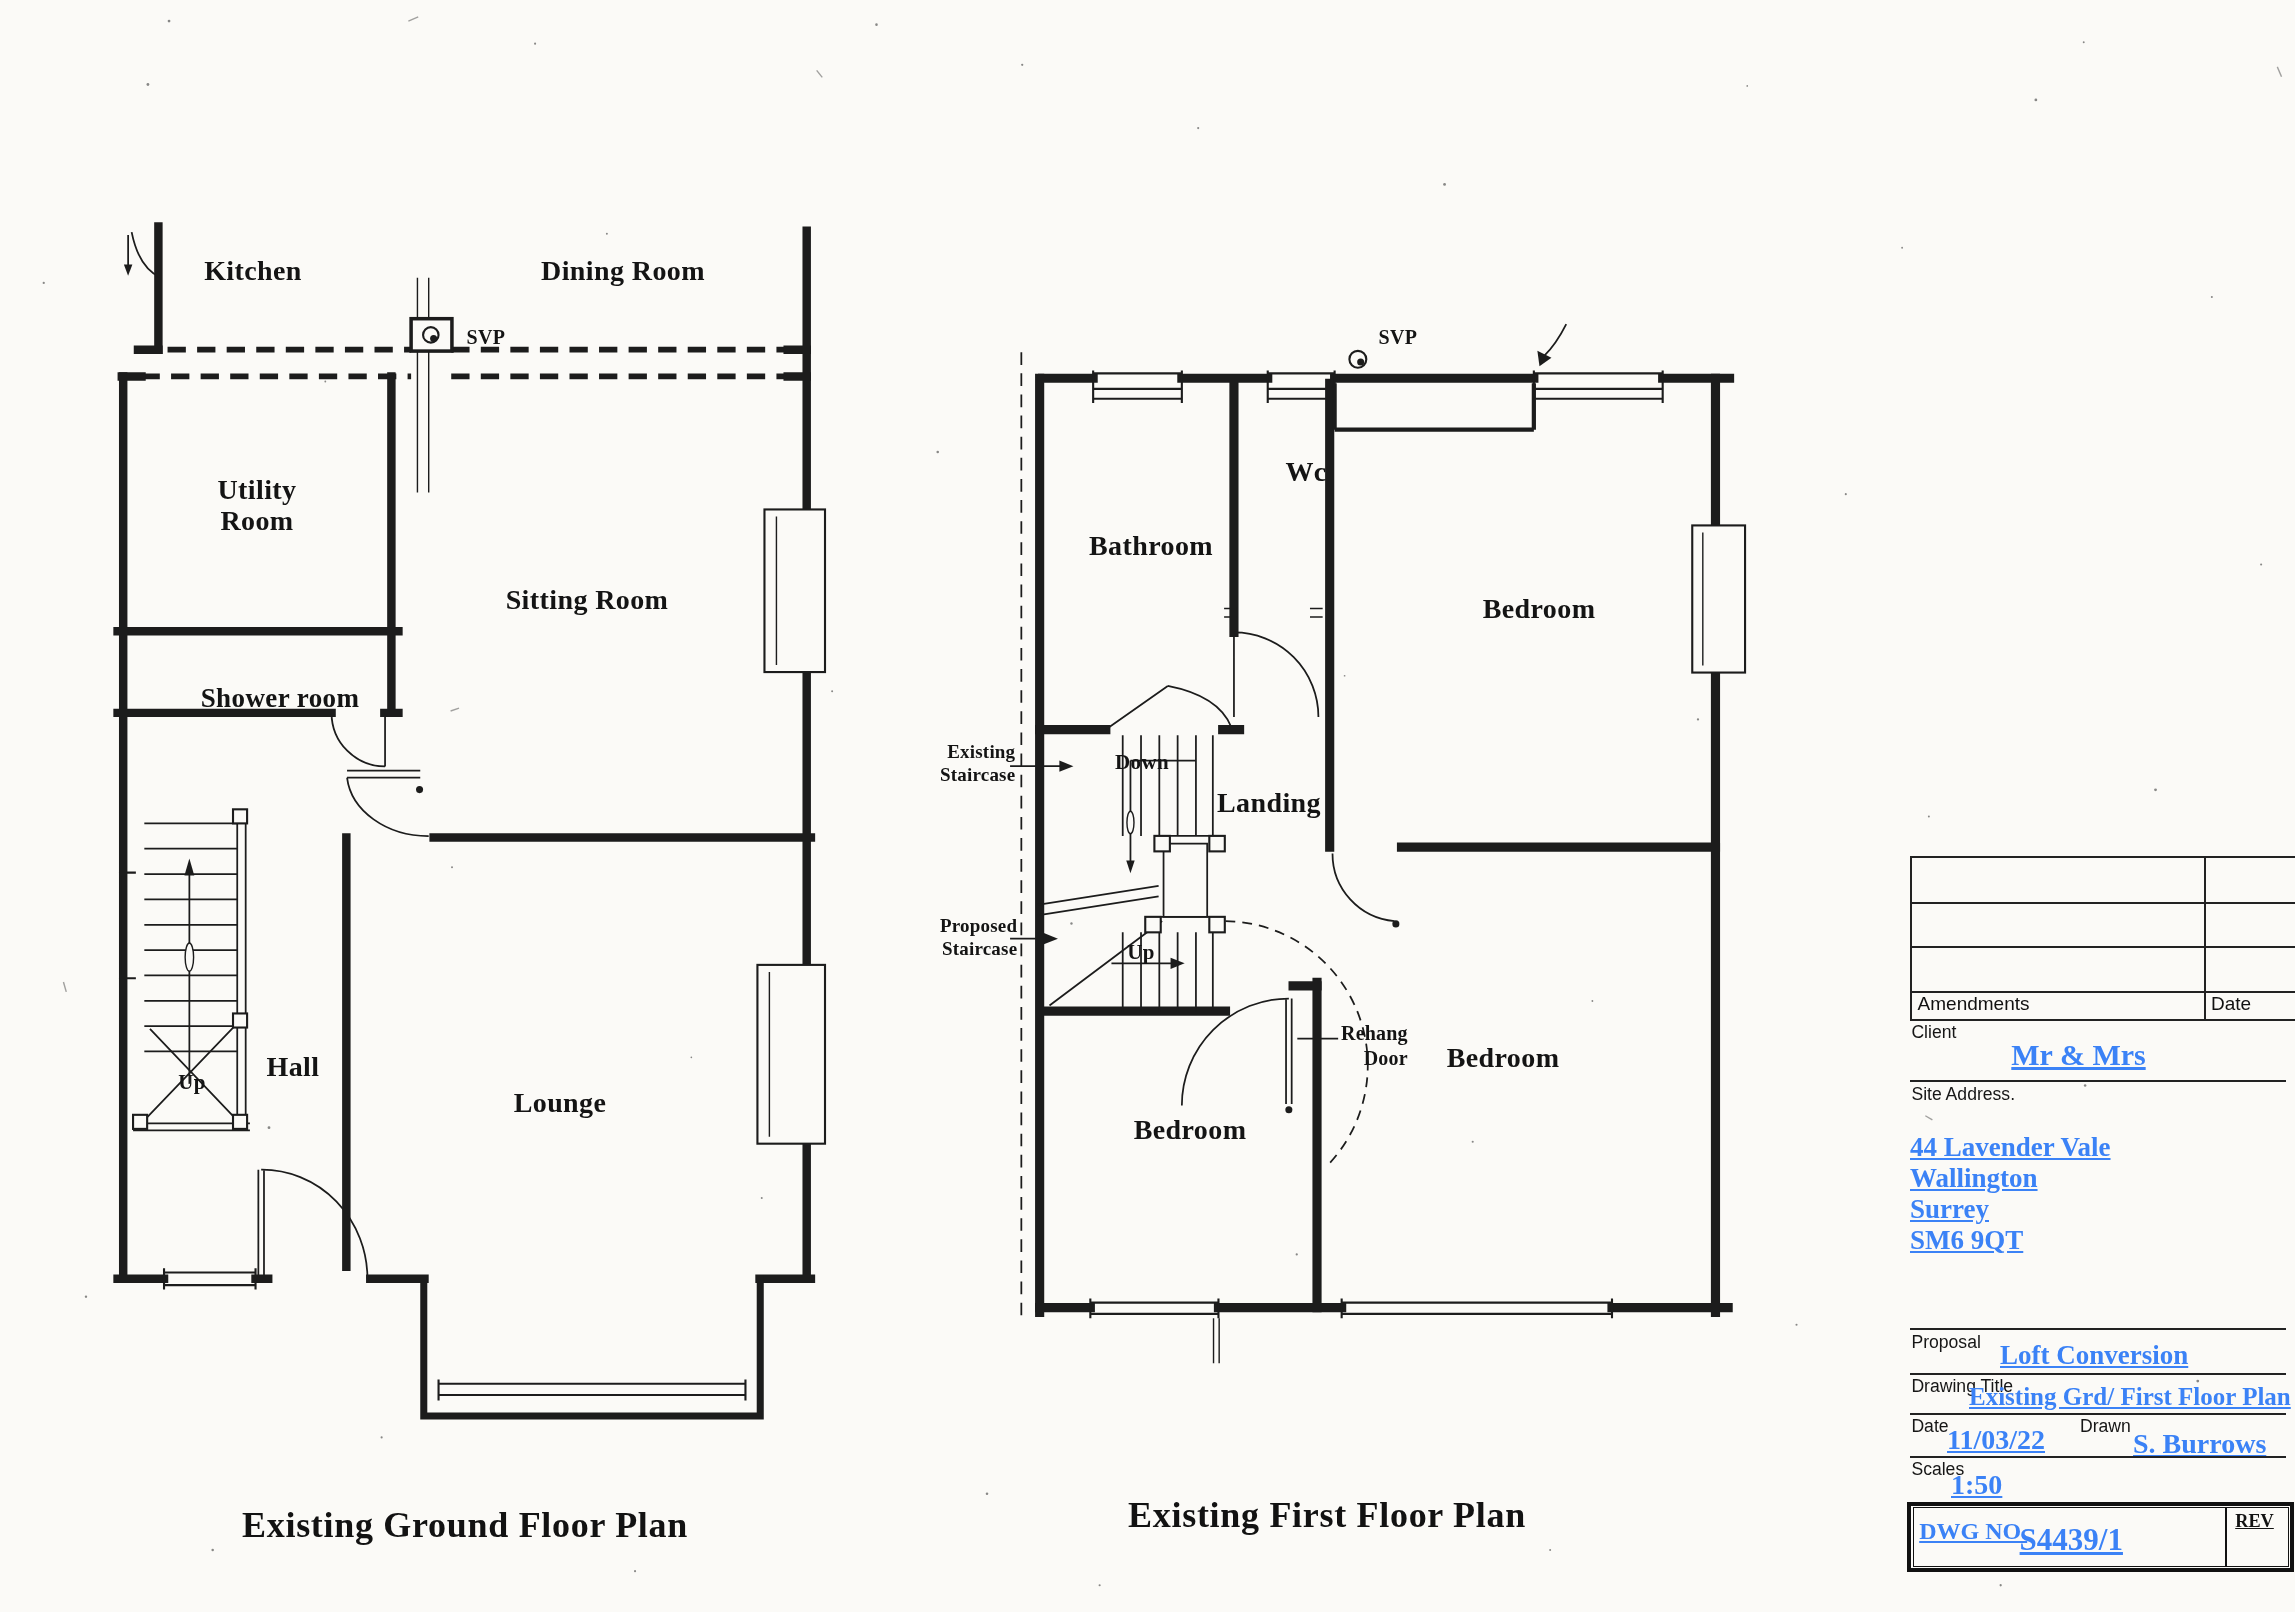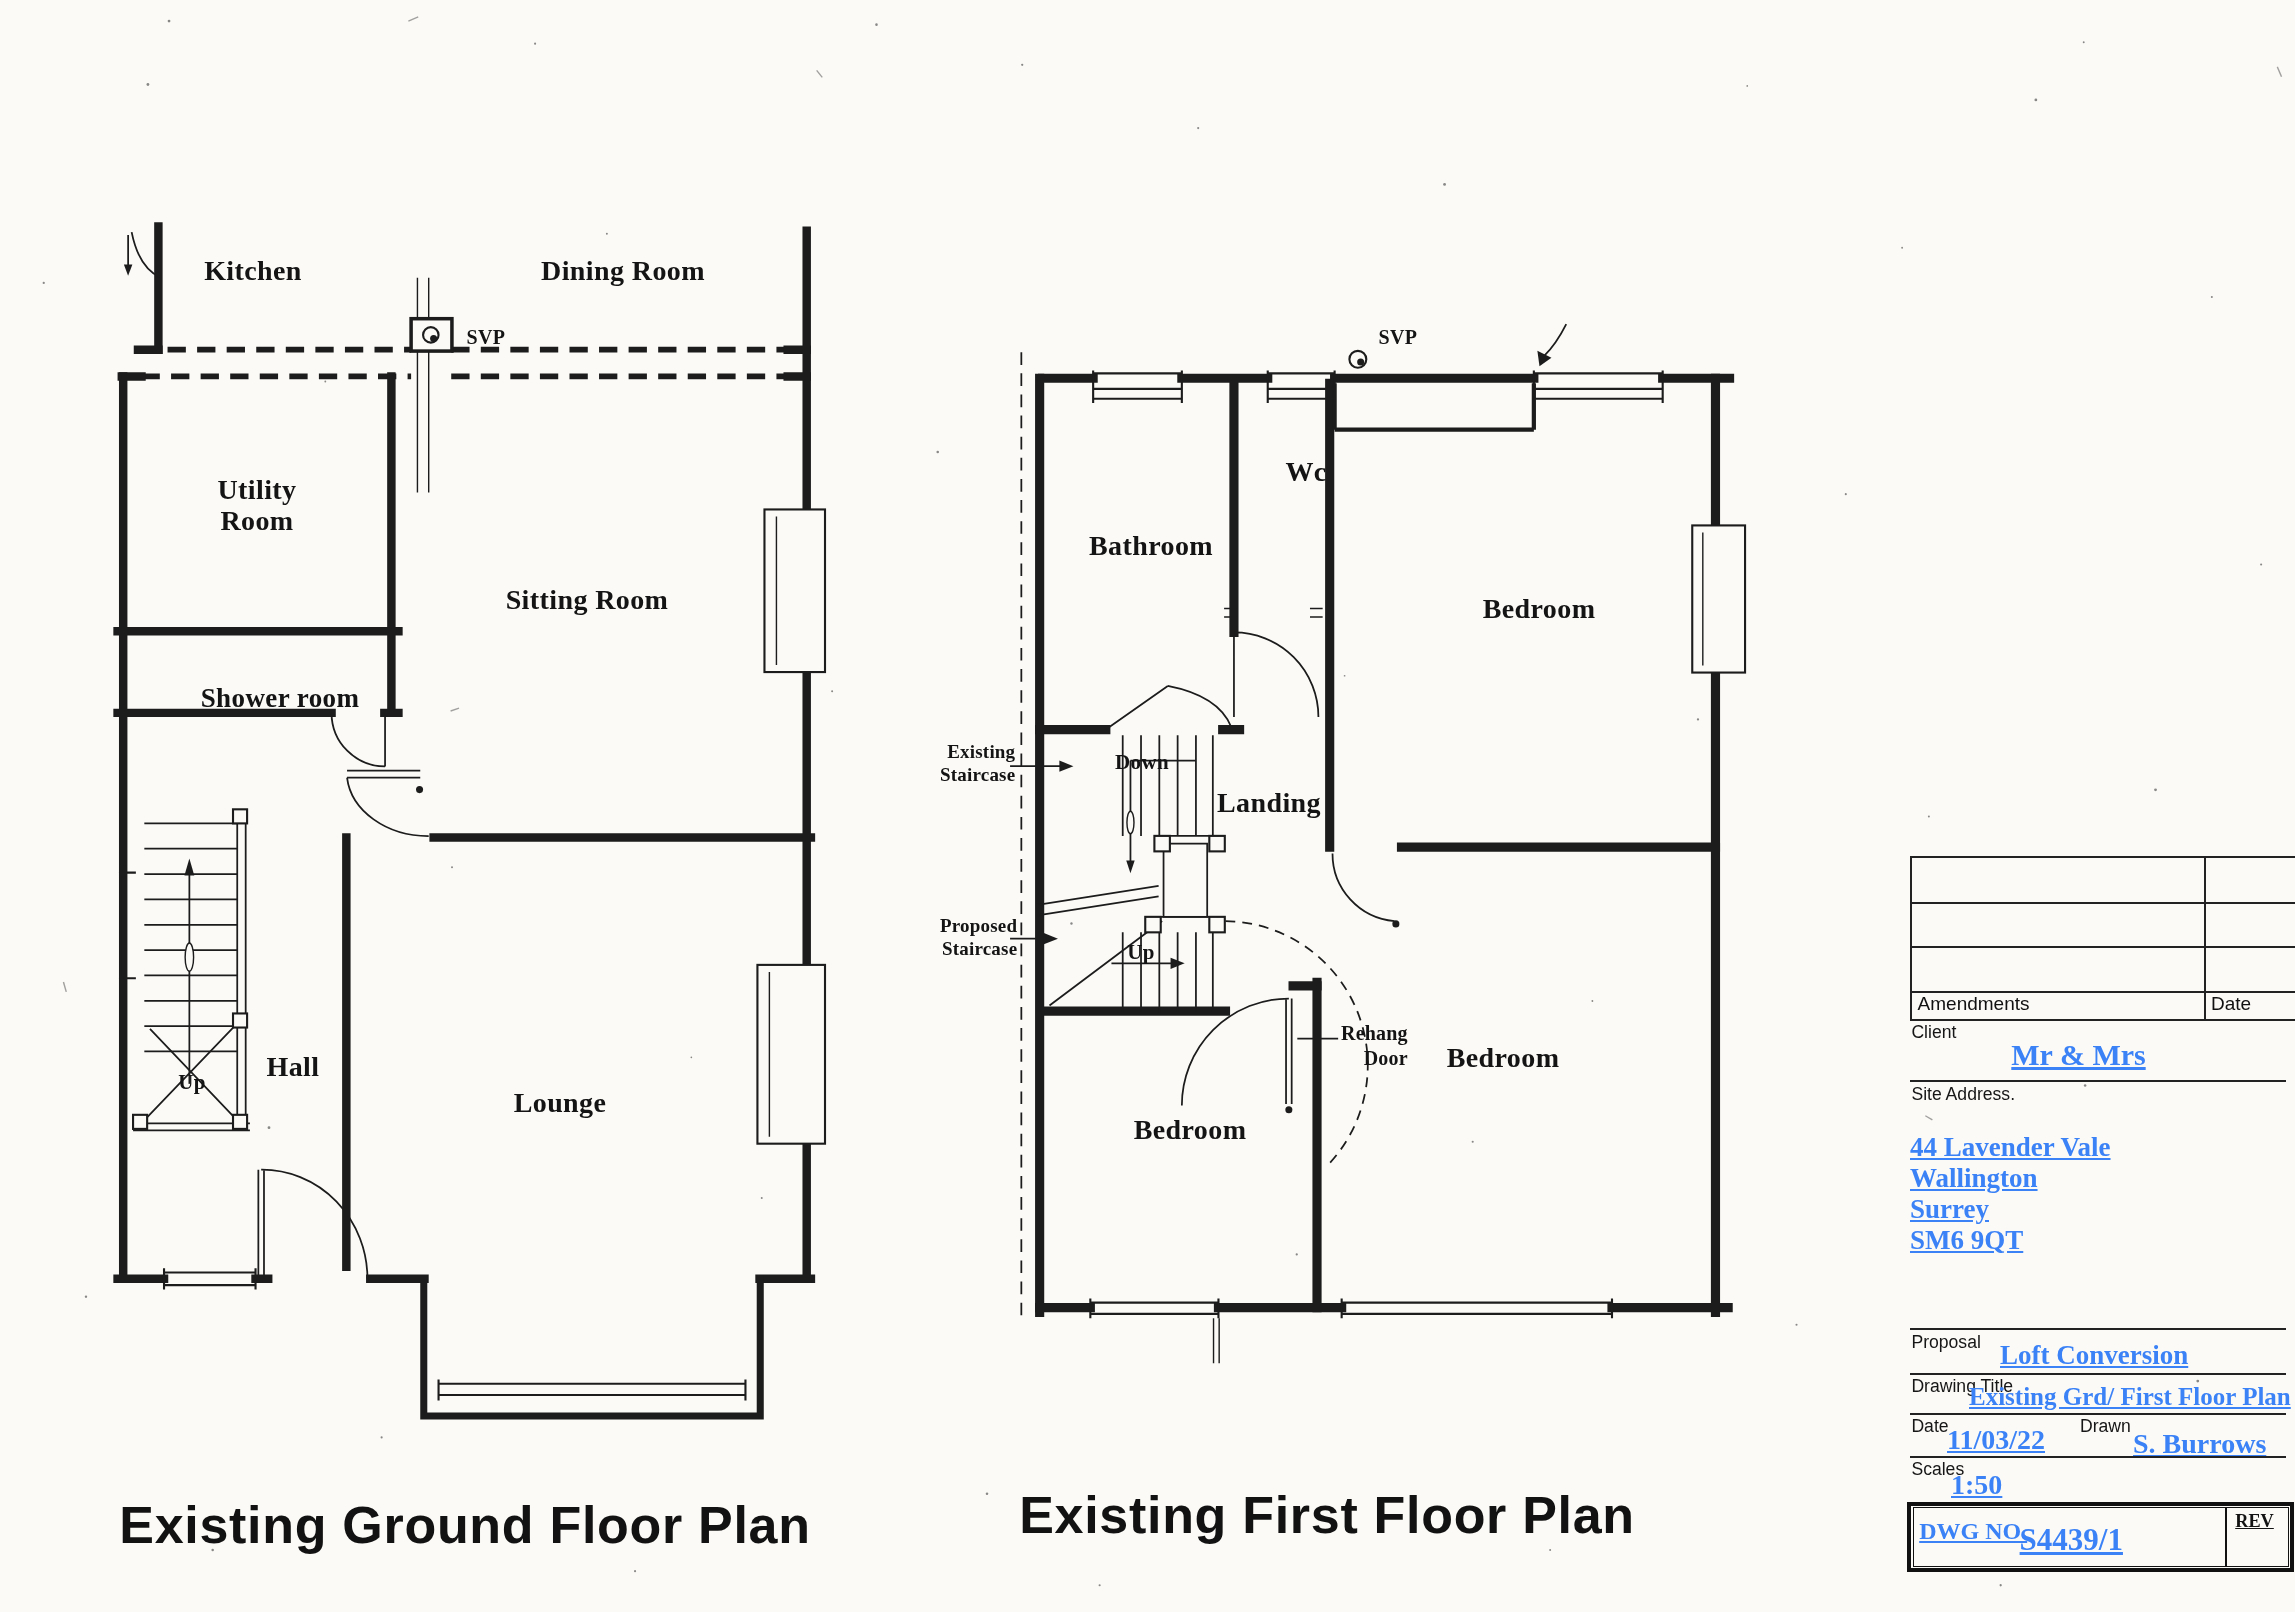--- a/index.html
+++ b/index.html
@@ -28,22 +28,22 @@
   .multi{text-align:center;line-height:31px;}
   .leader-label{
     position:absolute;
     font-family:"Liberation Serif", serif;
     font-weight:700;font-size:19px;line-height:22.5px;
     color:#141414;white-space:nowrap;text-align:right;
     transform:none;letter-spacing:0.2px;
   }
   .big-title{
     position:absolute;
-    font-family:Liberation Sans, sans-serif;
-    font-weight:700;font-size:52px;
+    font-family:Liberation Serif, serif;
+    font-weight:700;font-size:36px;
     color:#121212;white-space:nowrap;
     transform:translate(-50%,-50%);
     letter-spacing:0.7px;
     text-align:center;
   }
   
   #titleblock{position:absolute;left:1910px;top:856px;width:376px;}
   .tb-abs{position:absolute;}
   #amend-table{
     position:absolute;left:0;top:0;width:372px;height:161px;

